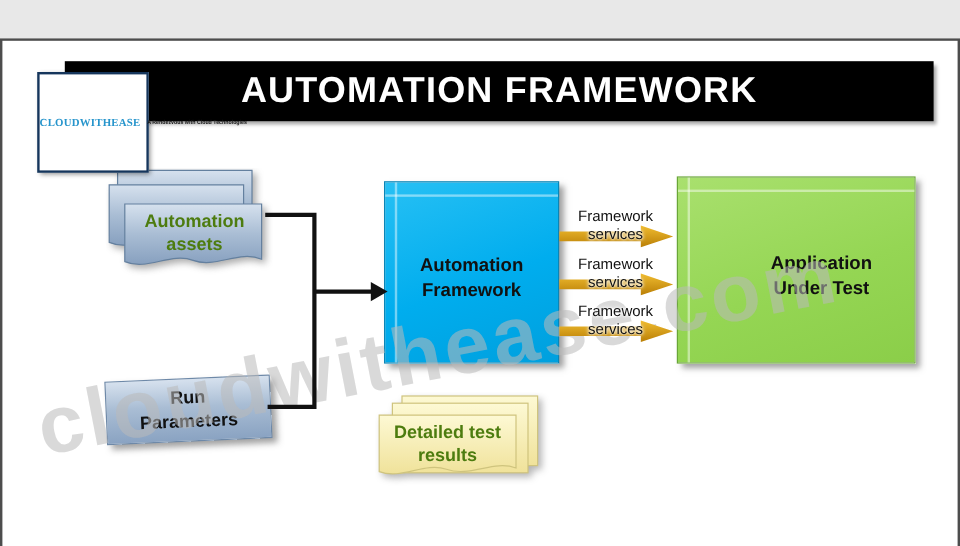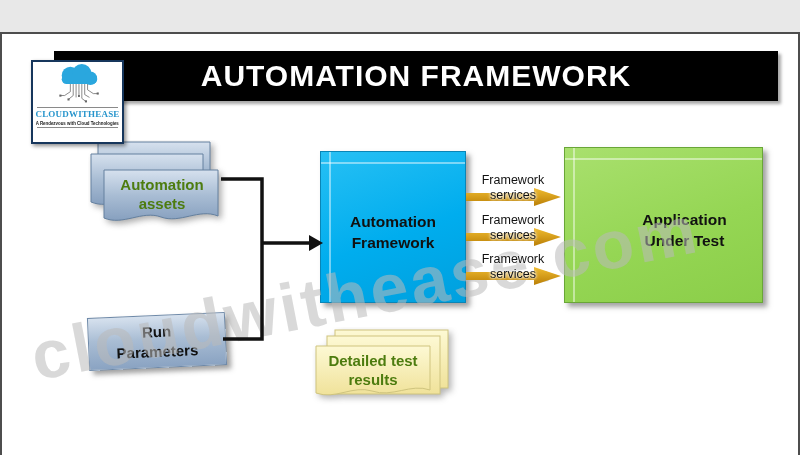--- a/index.html
+++ b/index.html
@@ -17,21 +17,21 @@
     display:flex;align-items:center;justify-content:center;
   }
   .header-title{
     color:#fff;font-size:30px;font-weight:bold;letter-spacing:1px;
   }
   
   .logo-box{
     position:absolute;left:29px;top:26px;width:89px;height:80px;
     background:#fff;border:2px solid #16365c;z-index:6;
     box-shadow:2px 2px 4px rgba(0,0,0,0.45);
-    display:flex;flex-direction:column;align-items:center;
+    display:flex;flex-direction:row;align-items:center;
   }
   .logo-cloud{margin-top:1px;}
   .logo-rule{width:92%;border-top:1px solid #8a8a8a;height:0;}
   .logo-name{
     font-family:"Liberation Serif",serif;font-weight:bold;font-size:9px;
     color:#2795cc;letter-spacing:0.2px;line-height:11px;margin-top:1px;
   }
   .logo-tagline{
     font-size:5px;font-weight:bold;color:#1a1a1a;white-space:nowrap;
     transform:scaleX(0.88);line-height:7px;

